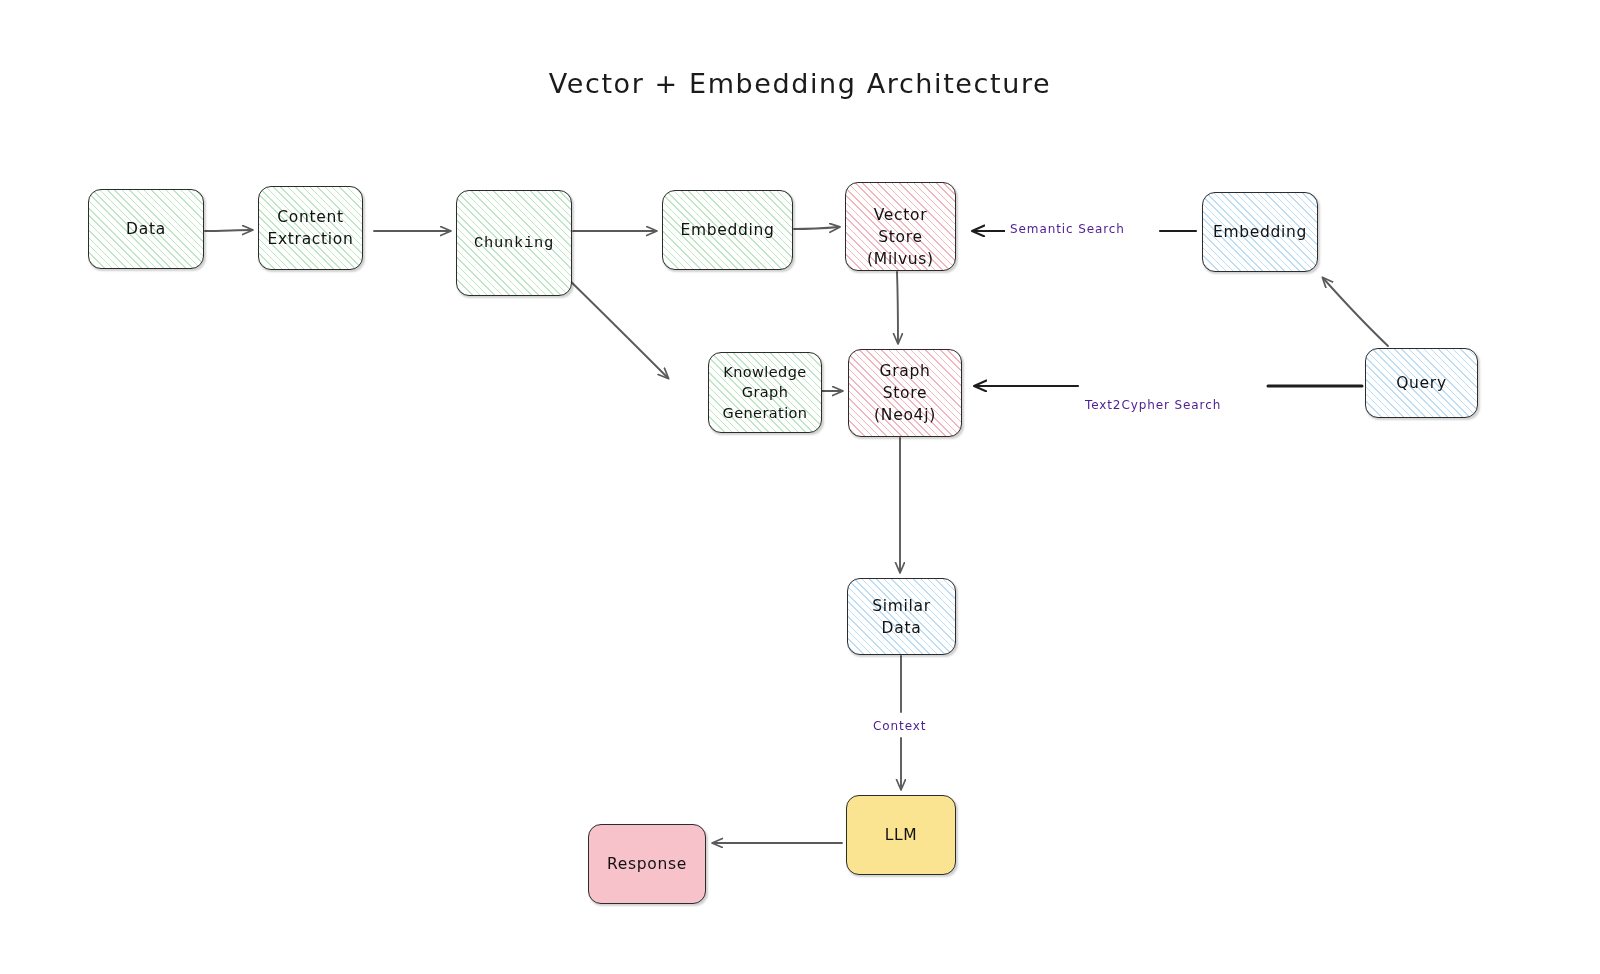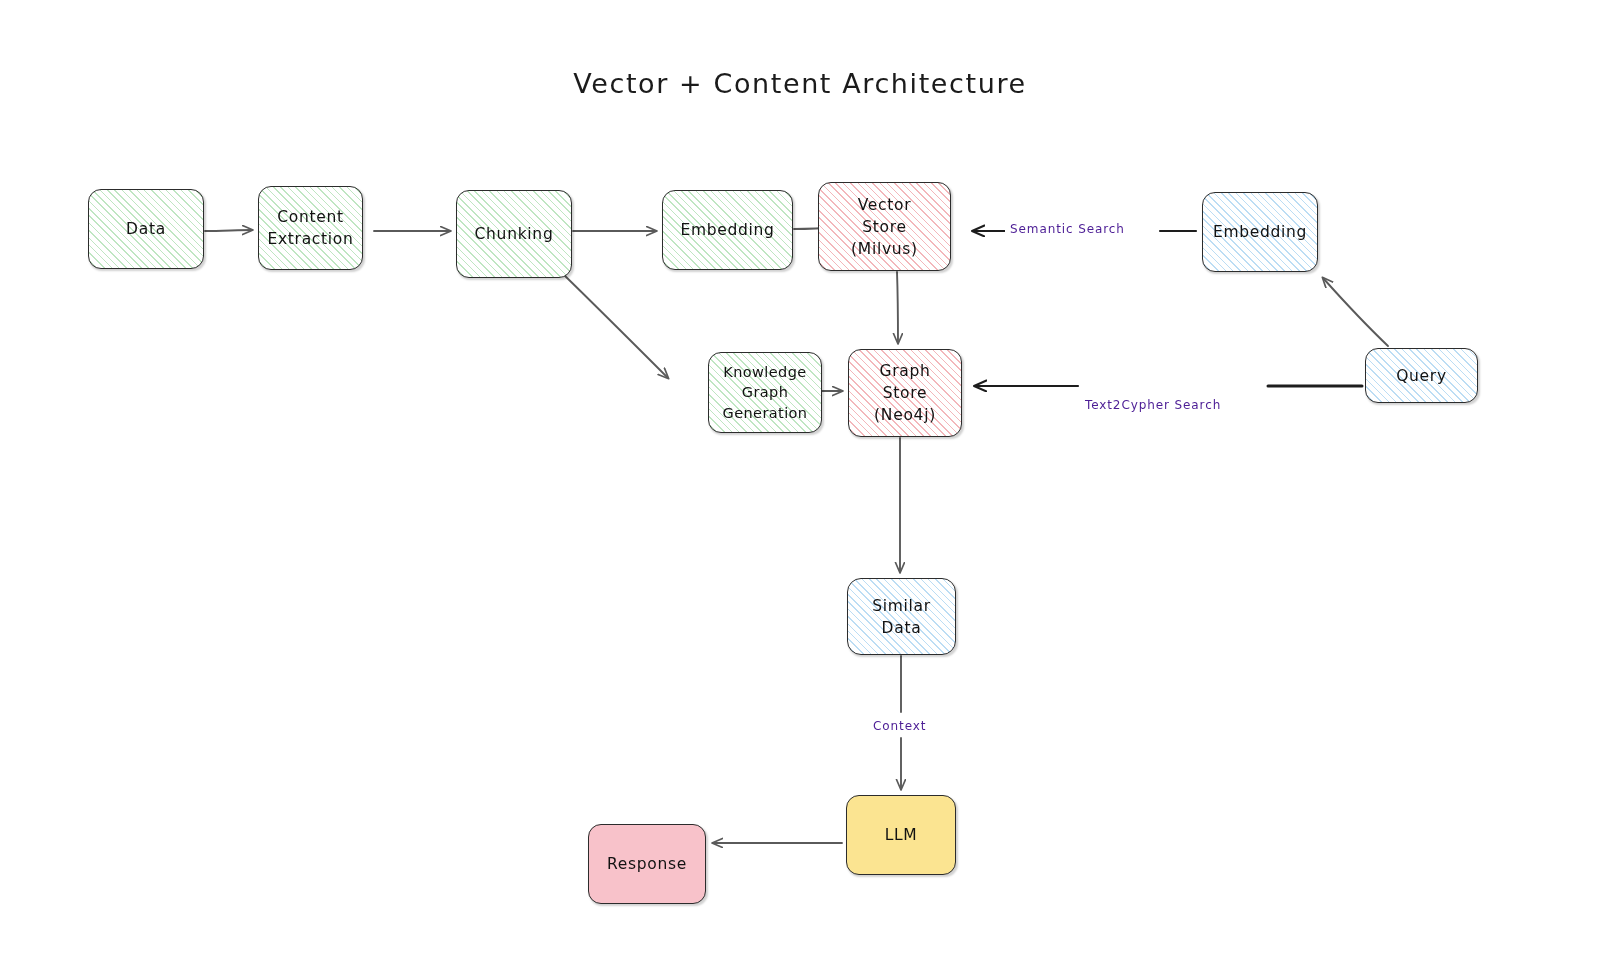--- a/index.html
+++ b/index.html
@@ -134,40 +134,40 @@
   <g stroke="#1d1d1d" stroke-width="2.2" fill="none" stroke-linecap="round">
 
     <path d="M1196,231 L1160,231"></path>
     <path d="M1005,231 L973,231" marker-end="url(#arrowheadDark)"></path>
 
     <path d="M1362,386 L1268,386" stroke-width="3"></path>
     <path d="M1078,386 L975,386" marker-end="url(#arrowheadDark)"></path>
   </g>
 </svg>
 
-<div id="title">Vector + Content Architecture</div>
+<div id="title">Vector + Embedding Architecture</div>
 
 <div class="node hatch-green" style="left:88px; top:189px; width:116px; height:80px;">
   <span class="nlabel">Data</span>
 </div>
 
 <div class="node hatch-green" style="left:258px; top:186px; width:105px; height:84px;">
   <span class="nlabel">Content
 Extraction</span>
 </div>
 
-<div class="node hatch-green" style="left:456px; top:190px; width:116px; height:88px;">
+<div class="node hatch-green" style="left:456px; top:190px; width:116px; height:106px;font-family:Liberation Mono, monospace;">
   <span class="nlabel">Chunking</span>
 </div>
 
 <div class="node hatch-green" style="left:662px; top:190px; width:131px; height:80px;">
   <span class="nlabel">Embedding</span>
 </div>
 
-<div class="node hatch-pink" style="left:818px; top:182px; width:133px; height:89px;">
+<div class="node hatch-pink" style="left:845px; top:182px; width:111px; height:89px;align-items:flex-end;">
   <span class="nlabel">Vector
 Store
 (Milvus)</span>
 </div>
 
 <div class="node hatch-blue" style="left:1202px; top:192px; width:116px; height:80px;">
   <span class="nlabel">Embedding</span>
 </div>
 
 <div class="node hatch-green" style="left:676px; top:352px; width:114px; height:81px; font-size:14.5px; letter-spacing:0.4px;margin-left:32px;">
@@ -175,25 +175,25 @@
 Graph
 Generation</span>
 </div>
 
 <div class="node hatch-pink" style="left:848px; top:349px; width:114px; height:88px;">
   <span class="nlabel">Graph
 Store
 (Neo4j)</span>
 </div>
 
-<div class="node hatch-blue" style="left:1365px; top:348px; width:113px; height:55px;">
+<div class="node hatch-blue" style="left:1365px; top:348px; width:113px; height:70px;">
   <span class="nlabel">Query</span>
 </div>
 
-<div class="node hatch-blue" style="left:847px; top:578px; width:109px; height:77px;border-radius:14px;">
+<div class="node hatch-blue" style="left:847px; top:578px; width:109px; height:77px;">
   <span class="nlabel">Similar
 Data</span>
 </div>
 
 <div class="node solid-yellow" style="left:846px; top:795px; width:110px; height:80px;">
   <span class="nlabel">LLM</span>
 </div>
 
 <div class="node solid-pink" style="left:588px; top:824px; width:118px; height:80px;">
   <span class="nlabel">Response</span>

